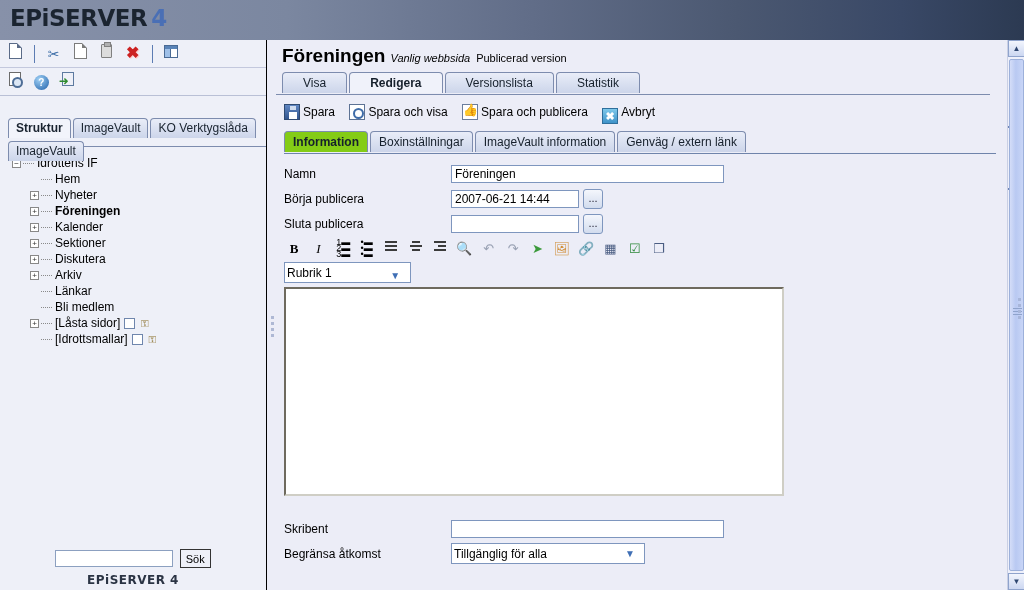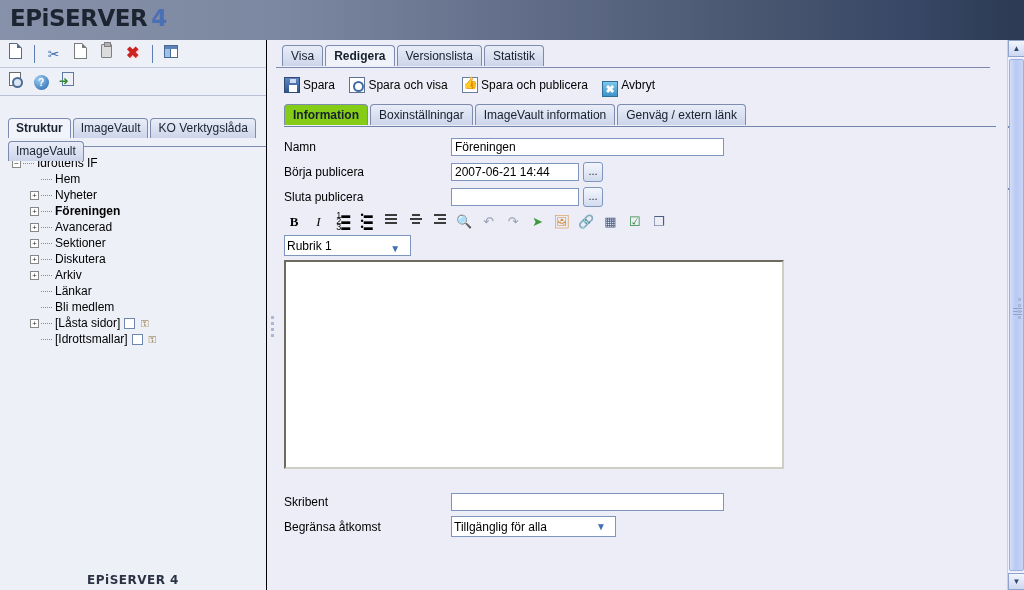--- a/index.html
+++ b/index.html
@@ -141,21 +141,21 @@
     position:absolute; left:276px; top:40px; width:720px; height:550px;
     background:#ecedf7; overflow:hidden;
   }
   .pagetitle { padding:5px 0 0 6px; }
   .pagetitle .t { font-size:19px; font-weight:bold; color:#000; }
   .pagetitle .sub { font-size:11px; font-style:italic; margin-left:5px; }
   .pagetitle .ver { font-size:11px; margin-left:6px; }
 
   .tabrow { margin:5px 0 0 6px; position:relative; height:22px; }
   .tab {
-    display:inline-block; height:21px; line-height:20px; padding:0 8px;
+    display:inline-block; height:21px; line-height:20px; padding:0 20px;
     font-size:12px; border:1px solid #7d8cae; border-bottom:none;
     border-radius:4px 4px 0 0;
     background:linear-gradient(to bottom,#e9edf8,#ccd5ea);
     cursor:pointer; margin-right:2px; color:#16202c;
   }
   .tab.active { background:#f0f2fa; font-weight:bold; }
   .tabline { height:1px; background:#7d8cae; width:714px; margin-left:0; }
 
   .actions { padding:9px 0 7px 8px; }
   .act { display:inline-block; margin-right:11px; cursor:pointer; white-space:nowrap; font-size:12px; }
@@ -223,21 +223,21 @@
     padding:0 2px; color:#000;
   }
   .edbody {
     margin:0 0 0 8px; width:500px; height:209px;
     background:#fff; border:2px solid;
     border-color:#6e6a5e #cfcec5 #cfcec5 #6e6a5e;
   }
   .fbottom { padding:20px 0 0 8px; }
   .finput.skribent { width:273px; }
   .selbox {
-    width:165px; height:21px; border:1px solid #7e96be; background:#fff;
+    width:194px; height:21px; border:1px solid #7e96be; background:#fff;
     font-family:"Liberation Sans", sans-serif; font-size:12px;
     padding:0 2px; color:#000;
   }
 
   
   .vscroll {
     position:absolute; right:0; top:40px; width:17px; height:550px;
     background:#eef0fb; border-left:1px solid #c9cfe4;
   }
   .sbtn {
@@ -315,21 +315,21 @@
           <span class="tlabel">Nyheter</span>
         </div>
         <div class="tnode" style="padding-left: 18px;">
           <span class="tbox">+</span>
           <span class="tdots"></span>
           <span class="tlabel bold">Föreningen</span>
         </div>
         <div class="tnode" style="padding-left: 18px;">
           <span class="tbox">+</span>
           <span class="tdots"></span>
-          <span class="tlabel">Avancerad</span>
+          <span class="tlabel">Kalender</span>
         </div>
         <div class="tnode" style="padding-left: 18px;">
           <span class="tbox">+</span>
           <span class="tdots"></span>
           <span class="tlabel">Sektioner</span>
         </div>
         <div class="tnode" style="padding-left: 18px;">
           <span class="tbox">+</span>
           <span class="tdots"></span>
           <span class="tlabel">Diskutera</span>
@@ -358,34 +358,41 @@
         </div>
         <div class="tnode" style="padding-left: 18px;">
           <span class="tspace"></span>
           <span class="tdots"></span>
           <span class="tlabel">[Idrottsmallar]</span>
           <span class="tmini doc"></span>
           <span class="tmini lock">⚿</span>
         </div>
       </div>
 
+    <div class="lsearch">
+      <input type="text" value="" style="">
+      <button>Sök</button>
+    </div>
     <div class="lfooter">EPiSERVER 4</div>
   </div>
 
   <div class="splitter">
     <div class="grip">
       <i></i>
         <i></i>
         <i></i>
         <i></i>
     </div>
   </div>
 
   <div class="main">
 
+    <div class="pagetitle">
+      <span class="t">Föreningen</span><span class="sub">Vanlig webbsida</span><span class="ver">Publicerad version</span>
+    </div>
 
     <div class="tabrow">
       <span class="tab">Visa</span><span class="tab active">Redigera</span><span class="tab">Versionslista</span><span class="tab">Statistik</span>
     </div>
     <div class="tabline"></div>
 
     <div class="actions">
       <span class="act">
         <span class="aic aic-save"></span><span>Spara</span>
       </span>

